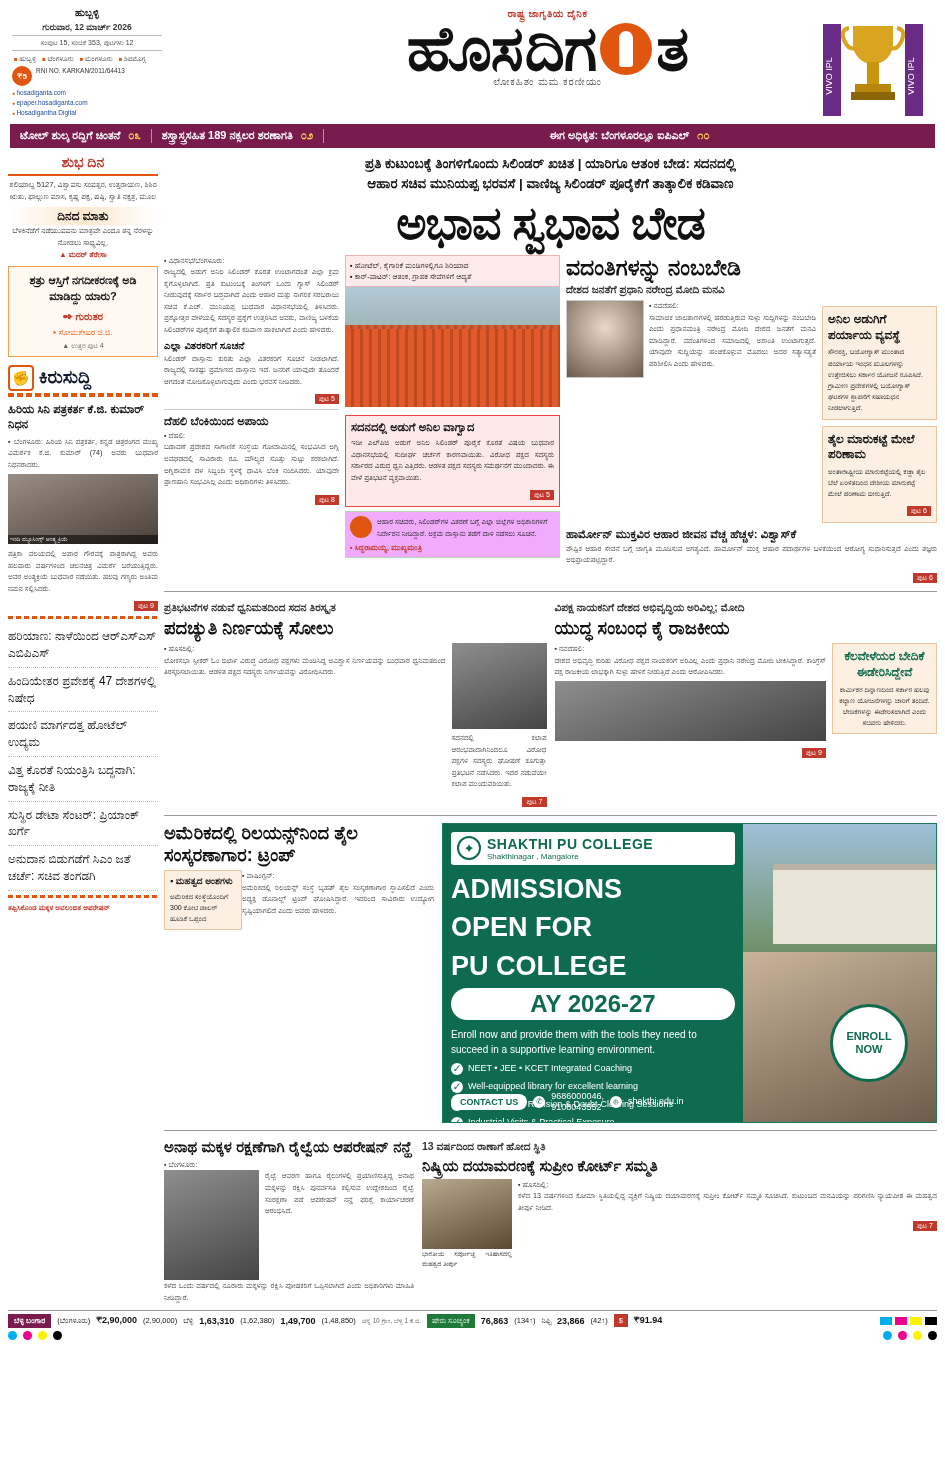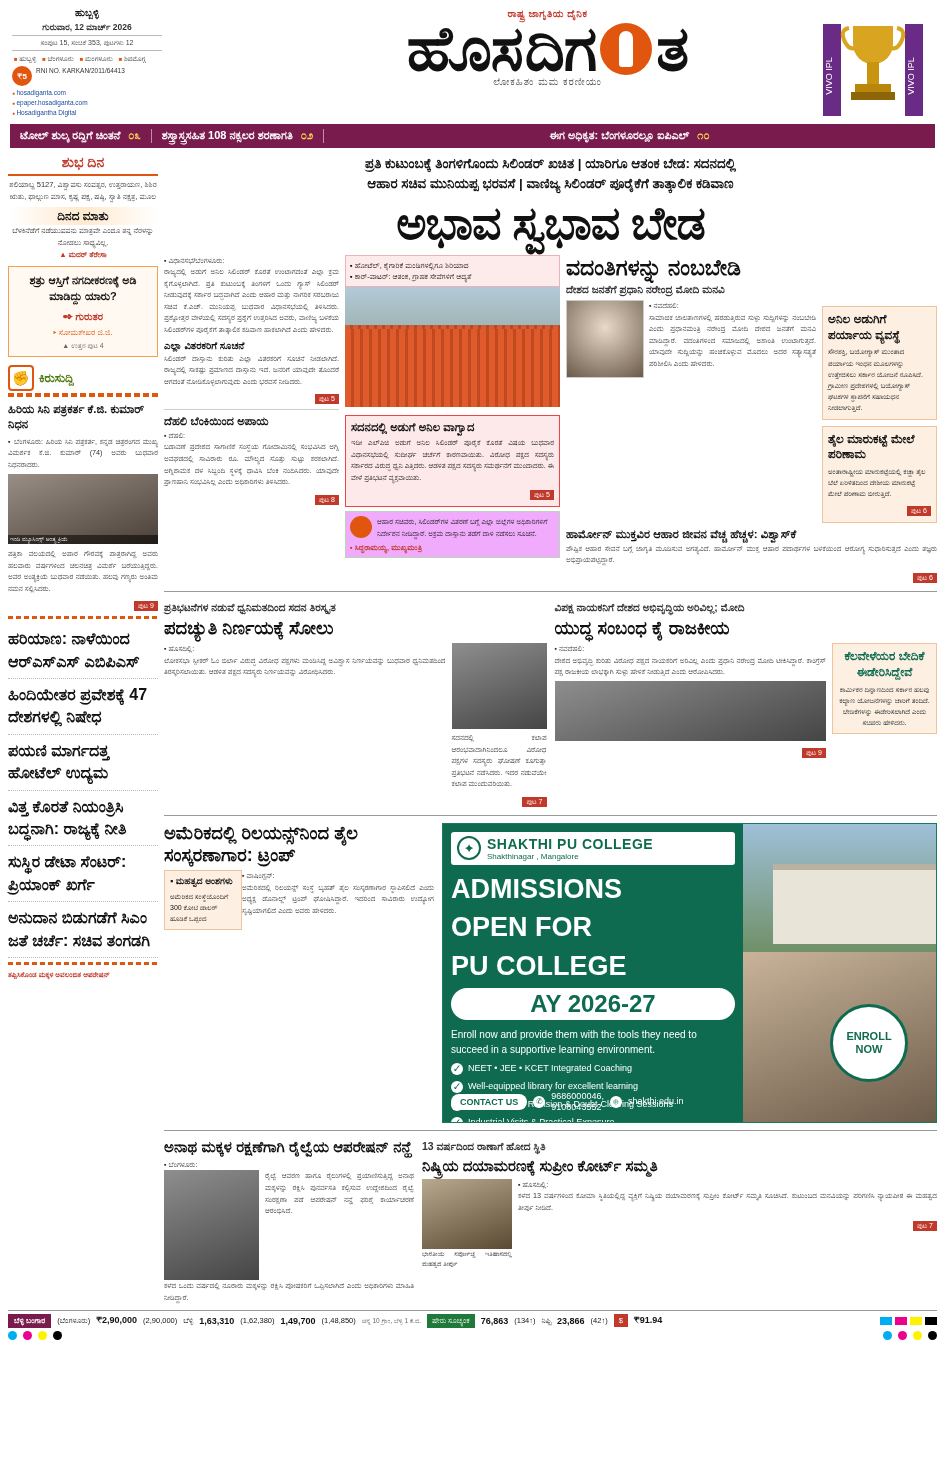--- a/index.html
+++ b/index.html
@@ -56,30 +56,30 @@
   .lc-sub { text-align:center; font-size:12px; font-weight:bold; color:#111; background:linear-gradient(to right,#fff,#ffe9cf,#fff); padding:2px 0; margin-top:4px;}
   .quote-box { border:1px solid #f0a050; background:#fff9f1; padding:6px; margin-top:5px; text-align:center; }
   .quote-text { font-size:11px; font-weight:bold; line-height:1.45; color:#111;}
   .quote-ans { font-size:10px; font-weight:bold; color:#c0392b; margin-top:6px;}
   .quote-ans::before{content:"✒ ";}
   .quote-by { font-size:8px; color:#e0560e; margin-top:5px;}
   .quote-small{font-size:7px;color:#666;margin-top:4px;}
 
   .kirusuddi { display:flex; align-items:center; gap:5px; margin-top:8px;}
   .kiru-icon { width:26px;height:26px;border:2px solid #e0560e;border-radius:4px;display:flex;align-items:center;justify-content:center;font-size:14px;color:#e0560e;}
-  .kiru-label{font-size:12px;font-weight:bold;color:#4d7c0f;}
+  .kiru-label{font-size:18px;font-weight:bold;color:#0f172a;}
   .kiru-bar{height:4px;background:repeating-linear-gradient(90deg,#e0560e 0 6px,#fff 6px 9px);margin:2px 0 5px;}
 
   .news-head { font-size:12.5px; font-weight:bold; line-height:1.35; color:#111; }
   .news-head.sm { font-size:11.5px; }
   .news-text { font-size:7.2px; line-height:1.6; color:#333; text-align:justify;}
   .thumb { width:100%; height:70px; background:linear-gradient(160deg,#6b6b6b,#3a3a3a); margin:4px 0; position:relative;}
   .thumb.person { background:linear-gradient(160deg,#9a8f86,#4a4038); }
   .thumb-cap{position:absolute;left:0;bottom:0;right:0;background:rgba(0,0,0,.55);color:#fff;font-size:6px;padding:1px 2px;}
-  .mini-list-item{font-size:16px;font-weight:bold;line-height:1.4;padding:5px 0;border-bottom:1px dotted #bbb;}
+  .mini-list-item{font-size:12px;font-weight:normal;line-height:1.4;padding:5px 0;border-bottom:1px dotted #bbb;}
   .dotline{height:3px;background:repeating-linear-gradient(90deg,#e0560e 0 5px,transparent 5px 8px);margin:4px 0;}
 
   
   .kicker { font-size:13.5px; font-weight:bold; line-height:1.5; text-align:center; color:#111; padding:0 4px;}
   .mainhead { text-align:center; font-size:46px; font-weight:bold; letter-spacing:-1px; line-height:1.1; margin:4px 0 6px; color:#111;}
 
   .three { display:flex; gap:6px; }
   .c-a{width:175px;flex:none;} .c-b{width:215px;flex:none;} .c-c{flex:1;}
 
   .tag-red { background:#c0392b; color:#fff; font-size:7px; padding:1px 4px; display:inline-block; }
@@ -184,21 +184,21 @@
     </div>
   </div>
 
   <div class="strip">
     <div class="cell c1">
       <span>ಟೋಲ್ ಶುಲ್ಕ ರದ್ದಿಗೆ ಚಿಂತನೆ</span>
       <span class="num">೦೩</span>
     </div>
     <div class="sep"></div>
     <div class="cell c2">
-      <span>ಶಸ್ತ್ರಾಸ್ತ್ರಸಹಿತ 108 ನಕ್ಸಲರ ಶರಣಾಗತಿ</span>
+      <span>ಶಸ್ತ್ರಾಸ್ತ್ರಸಹಿತ 189 ನಕ್ಸಲರ ಶರಣಾಗತಿ</span>
       <span class="num">೦೨</span>
     </div>
     <div class="sep"></div>
     <div class="cell c3">
       <span>ಈಗ ಅಧಿಕೃತ: ಬೆಂಗಳೂರಲ್ಲೂ ಐಪಿಎಲ್</span>
       <span class="num">೧೦</span>
     </div>
   </div>
 
   <div class="grid">

